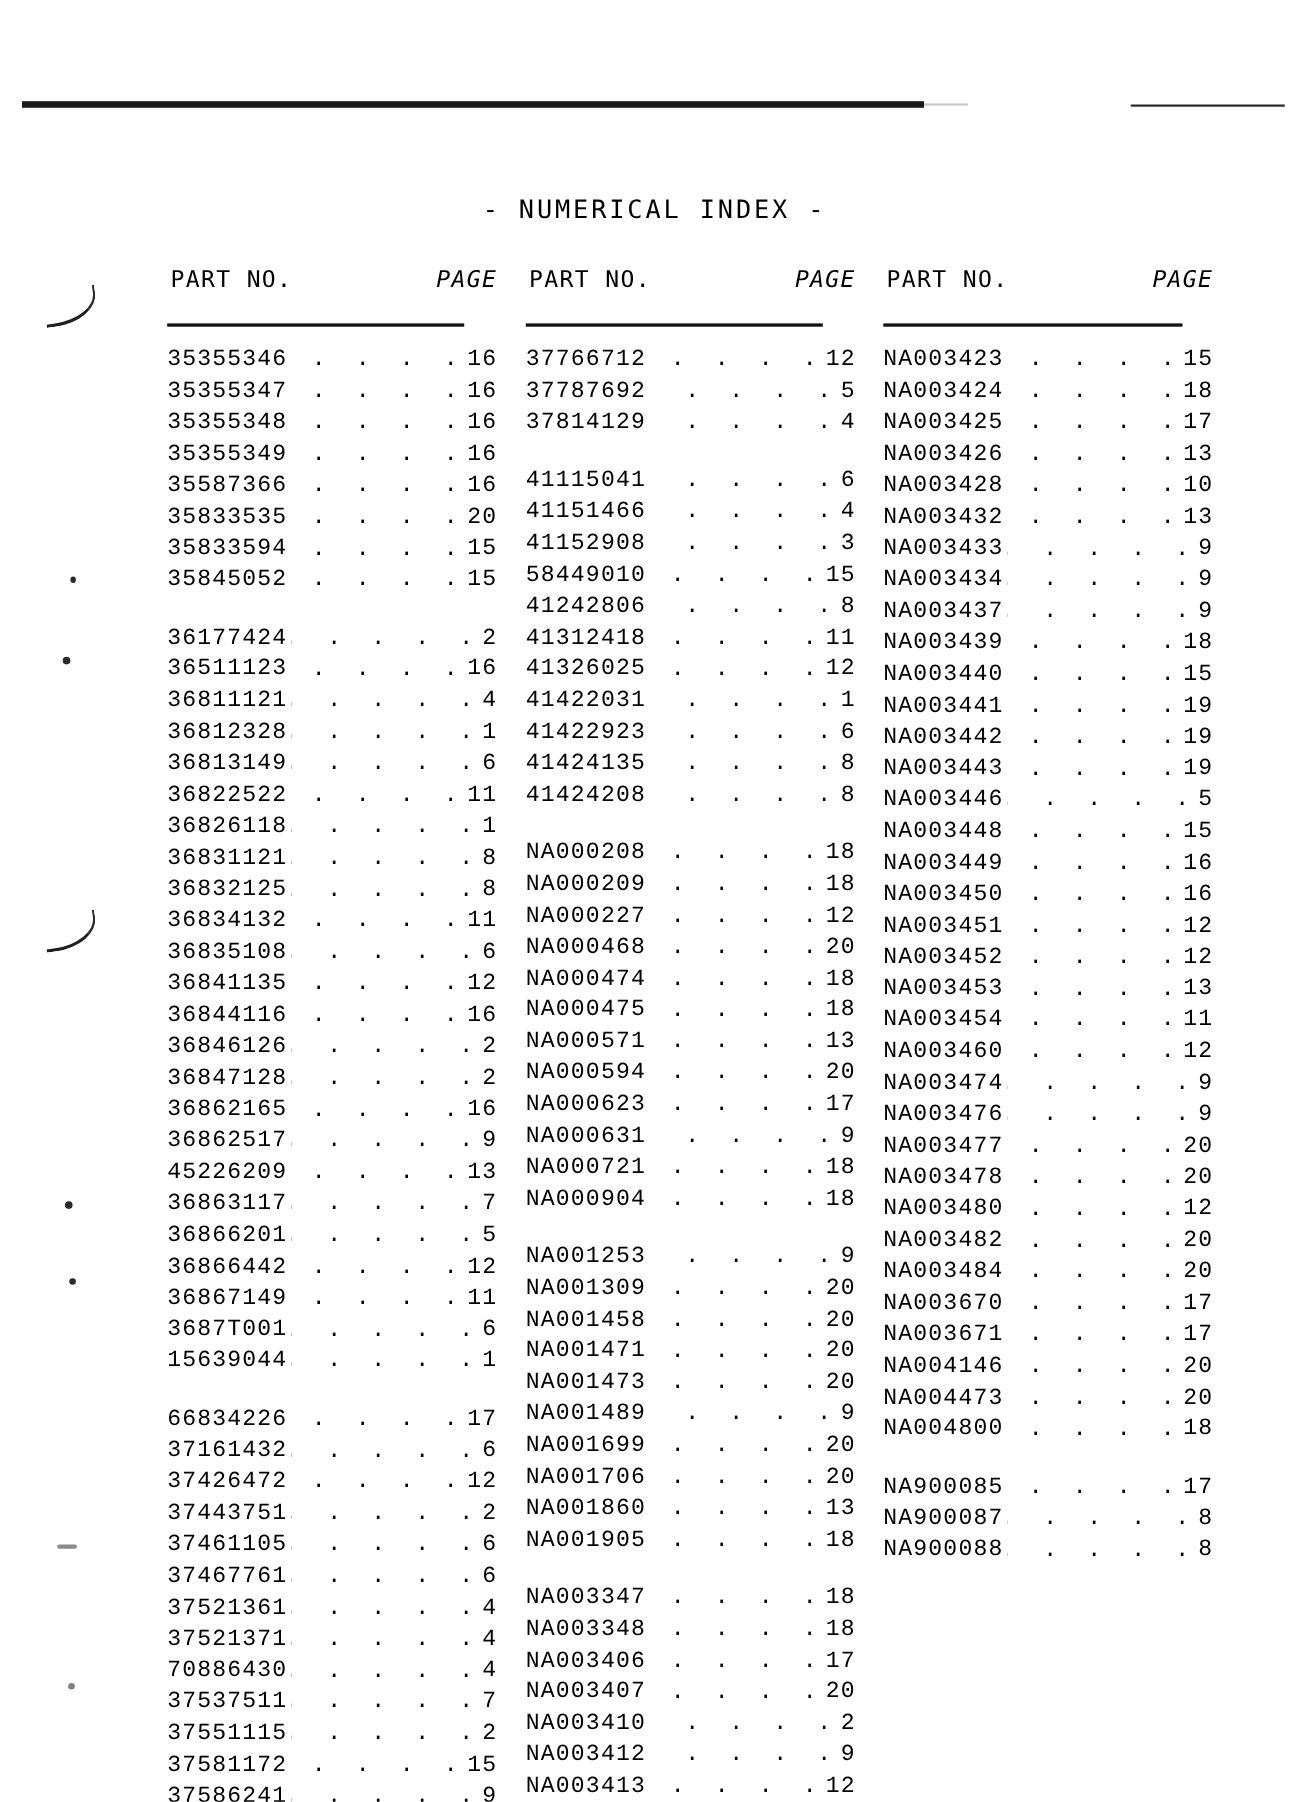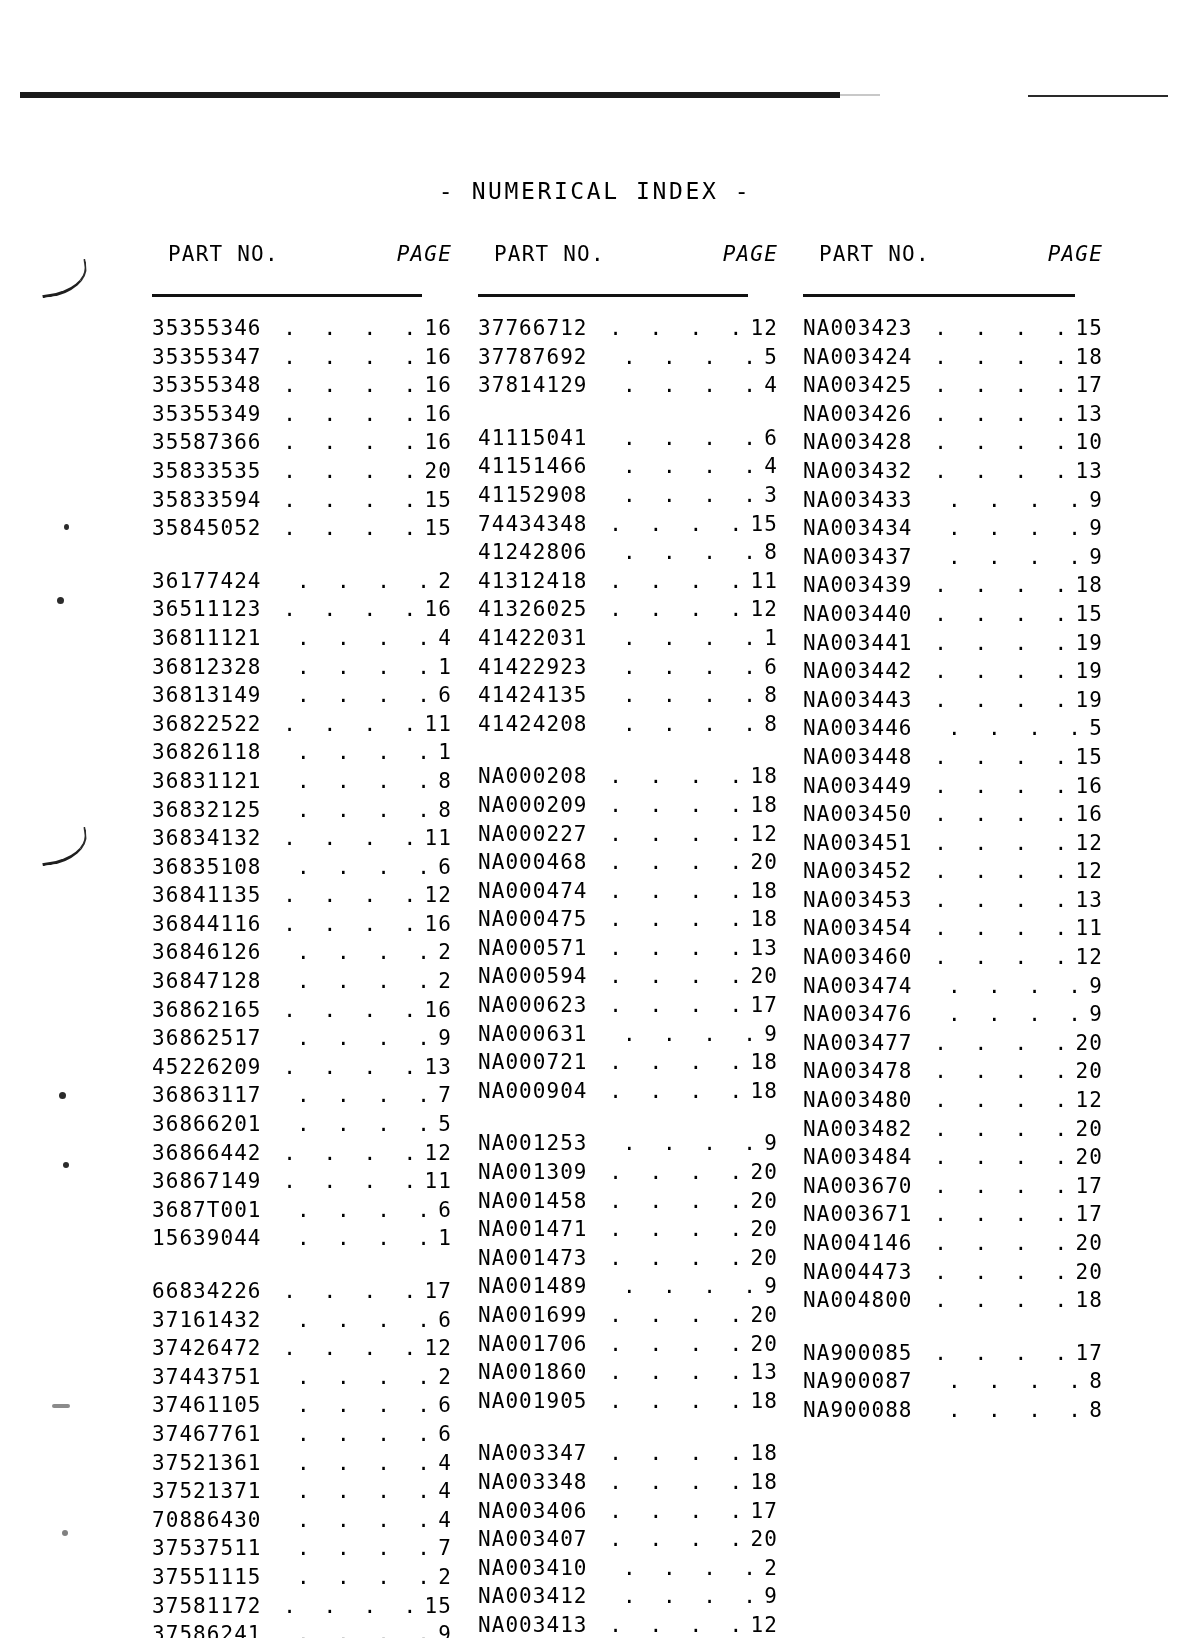--- a/index.html
+++ b/index.html
@@ -86,41 +86,41 @@
 
   .col-header {
     position: relative;
     display: block;
     height: 30px;
     white-space: pre;
     letter-spacing: 1.2px;
   }
   .col-header .hdr-part {
     position: absolute;
-    left: 16px;
+    left: 3px;
     top: 0;
     text-align: center;
   }
   .col-header .hdr-page {
     position: absolute;
     right: 0;
     top: 0;
     font-style: italic;
   }
   .col-header-rule {
     position: relative;
     width: 270px;
     height: 3px;
     background: #111;
     margin-top: 24px;
     margin-bottom: 17px;
   }
   #column-3 .col-header-rule { width: 272px; }
 
-  .entry-group { margin-bottom: 24px; }
+  .entry-group { margin-bottom: 24px; font-family: Liberation Mono, monospace; }
   .entry-group:last-child { margin-bottom: 0; }
 
   .index-row {
     position: relative;
     display: flex;
     align-items: baseline;
     height: 28.6px;
     white-space: pre;
     letter-spacing: 1.05px;
   }
@@ -233,21 +233,21 @@
     <div class="col-header-rule"></div>
     <div class="entry-group">
       <div class="index-row"><span class="part-no">37766712</span><span class="leader">. . . . . . . . . . . . . . . . . . . . . . . .</span><span class="page-no">12</span></div>
       <div class="index-row"><span class="part-no">37787692</span><span class="leader">. . . . . . . . . . . . . . . . . . . . . . . .</span><span class="page-no">5</span></div>
       <div class="index-row"><span class="part-no">37814129</span><span class="leader">. . . . . . . . . . . . . . . . . . . . . . . .</span><span class="page-no">4</span></div>
     </div>
     <div class="entry-group">
       <div class="index-row"><span class="part-no">41115041</span><span class="leader">. . . . . . . . . . . . . . . . . . . . . . . .</span><span class="page-no">6</span></div>
       <div class="index-row"><span class="part-no">41151466</span><span class="leader">. . . . . . . . . . . . . . . . . . . . . . . .</span><span class="page-no">4</span></div>
       <div class="index-row"><span class="part-no">41152908</span><span class="leader">. . . . . . . . . . . . . . . . . . . . . . . .</span><span class="page-no">3</span></div>
-      <div class="index-row"><span class="part-no">74434348</span><span class="leader">. . . . . . . . . . . . . . . . . . . . . . . .</span><span class="page-no">15</span></div>
+      <div class="index-row"><span class="part-no">58449010</span><span class="leader">. . . . . . . . . . . . . . . . . . . . . . . .</span><span class="page-no">15</span></div>
       <div class="index-row"><span class="part-no">41242806</span><span class="leader">. . . . . . . . . . . . . . . . . . . . . . . .</span><span class="page-no">8</span></div>
       <div class="index-row"><span class="part-no">41312418</span><span class="leader">. . . . . . . . . . . . . . . . . . . . . . . .</span><span class="page-no">11</span></div>
       <div class="index-row"><span class="part-no">41326025</span><span class="leader">. . . . . . . . . . . . . . . . . . . . . . . .</span><span class="page-no">12</span></div>
       <div class="index-row"><span class="part-no">41422031</span><span class="leader">. . . . . . . . . . . . . . . . . . . . . . . .</span><span class="page-no">1</span></div>
       <div class="index-row"><span class="part-no">41422923</span><span class="leader">. . . . . . . . . . . . . . . . . . . . . . . .</span><span class="page-no">6</span></div>
       <div class="index-row"><span class="part-no">41424135</span><span class="leader">. . . . . . . . . . . . . . . . . . . . . . . .</span><span class="page-no">8</span></div>
       <div class="index-row"><span class="part-no">41424208</span><span class="leader">. . . . . . . . . . . . . . . . . . . . . . . .</span><span class="page-no">8</span></div>
     </div>
     <div class="entry-group">
       <div class="index-row"><span class="part-no">NA000208</span><span class="leader">. . . . . . . . . . . . . . . . . . . . . . . .</span><span class="page-no">18</span></div>

